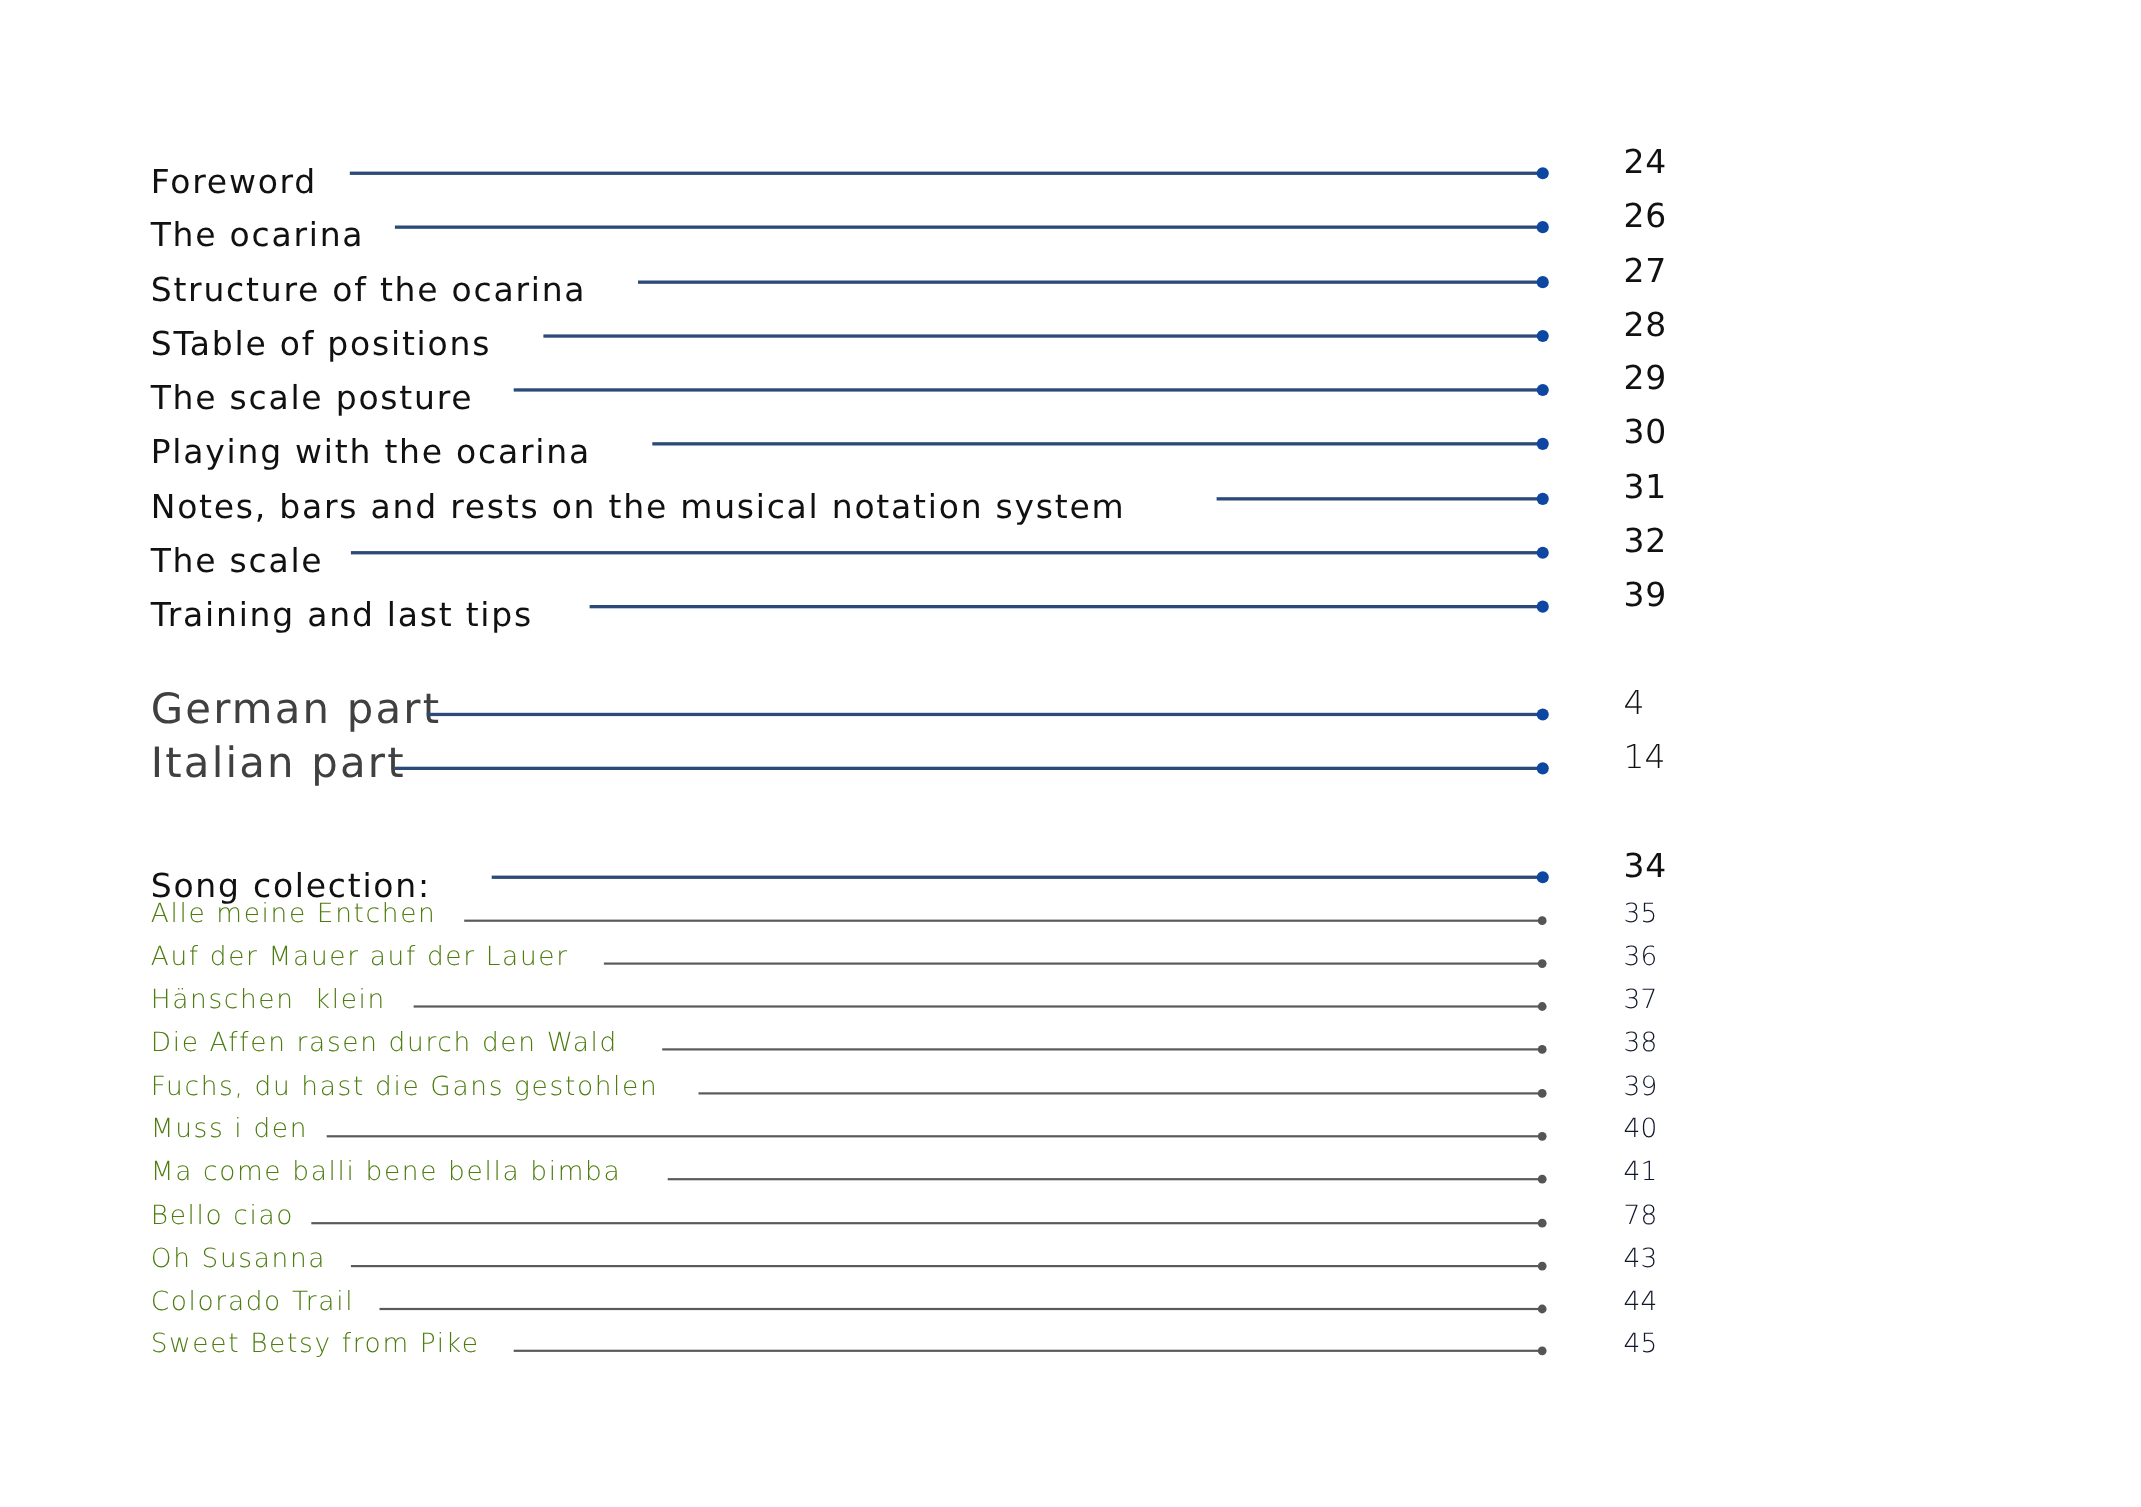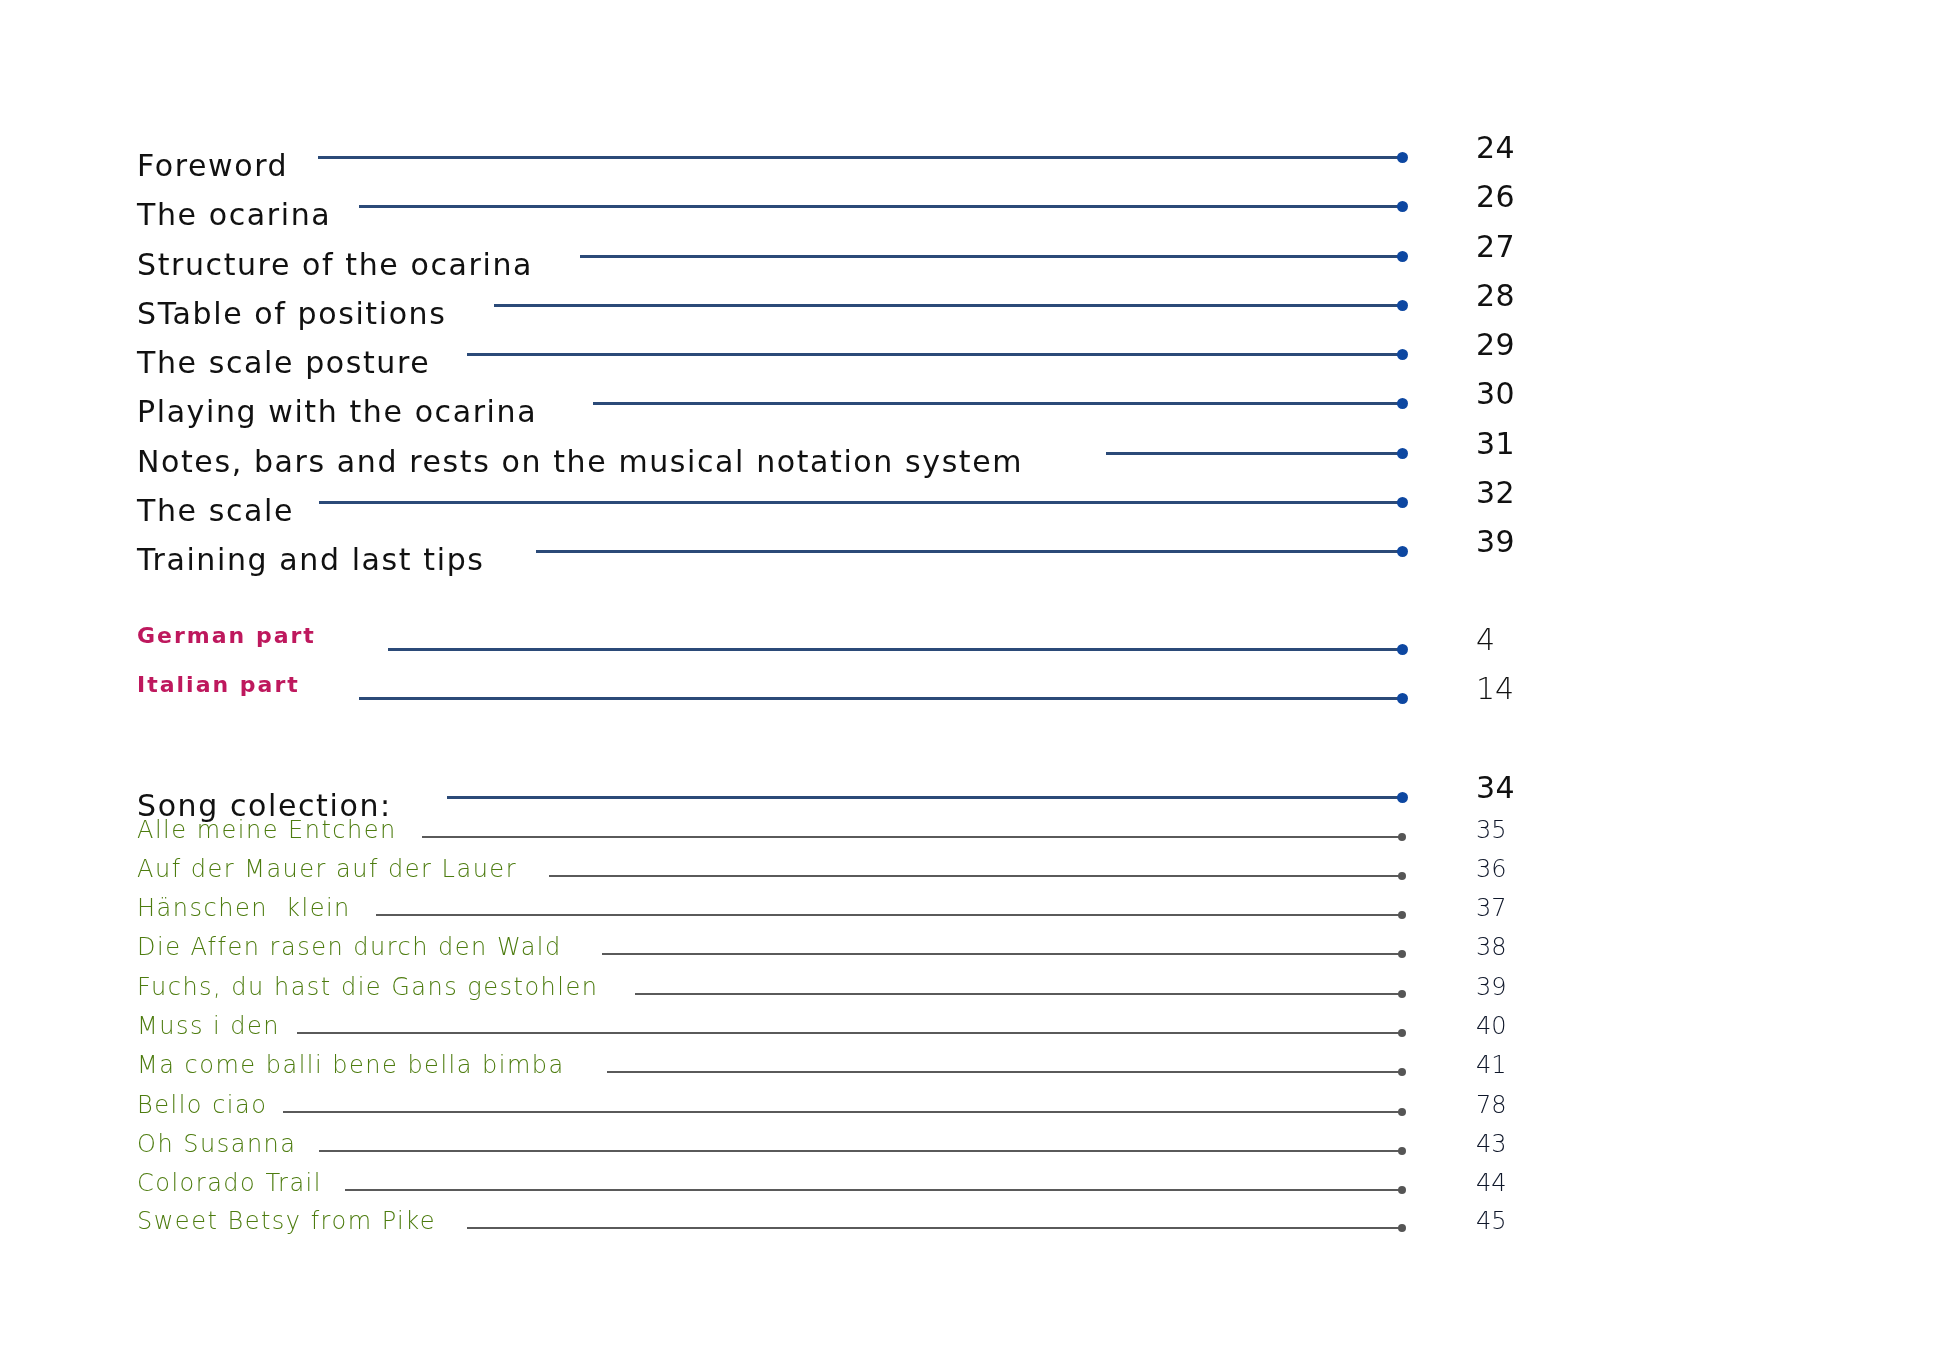--- a/index.html
+++ b/index.html
@@ -9,21 +9,21 @@
   .label { position: absolute; left: 137px; white-space: pre; line-height: 1; }
   .leader { position: absolute; height: 3px; background: #2b4a78; }
   .dot { position: absolute; border-radius: 50%; background: #0d47a1; }
   .num { position: absolute; left: 1476px; line-height: 1; }
   
   .main .label { font-size: 30px; letter-spacing: 1.6px; font-weight: 400; top: -24px; margin-top: 18px; }
   .main .num { font-size: 30px; top: -24px; letter-spacing: 0.5px; }
   .main .leader { top: -1px; height: 3px; background: #2b4a78; }
   .main .dot { width: 11px; height: 11px; left: 1397px; top: -5px; }
   
-  .part .label { font-size: 22px; letter-spacing: 2px; font-weight: 700; top: -24px; color: #be185d; }
+  .part .label { font-size: 38px; letter-spacing: 2px; font-weight: 400; top: -24px; color: #404040; }
   .part .num { font-size: 30px; top: -24px; font-weight: 300; }
   .part .leader { top: -1px; height: 3px; background: #2b4a78; }
   .part .dot { width: 11px; height: 11px; left: 1397px; top: -5px; }
   
   .song .label { font-size: 24px; letter-spacing: 1.5px; top: -19px; color: #4d7c0f; font-weight: 300; }
   .song .num { font-size: 24px; top: -19px; color: #0f172a; font-weight: 300; }
   .song .leader { top: -1px; height: 2px; background: #5a5a5a; }
   .song .dot { width: 8px; height: 8px; left: 1398px; top: -4px; background: #555555; }
 </style>
 </head>

